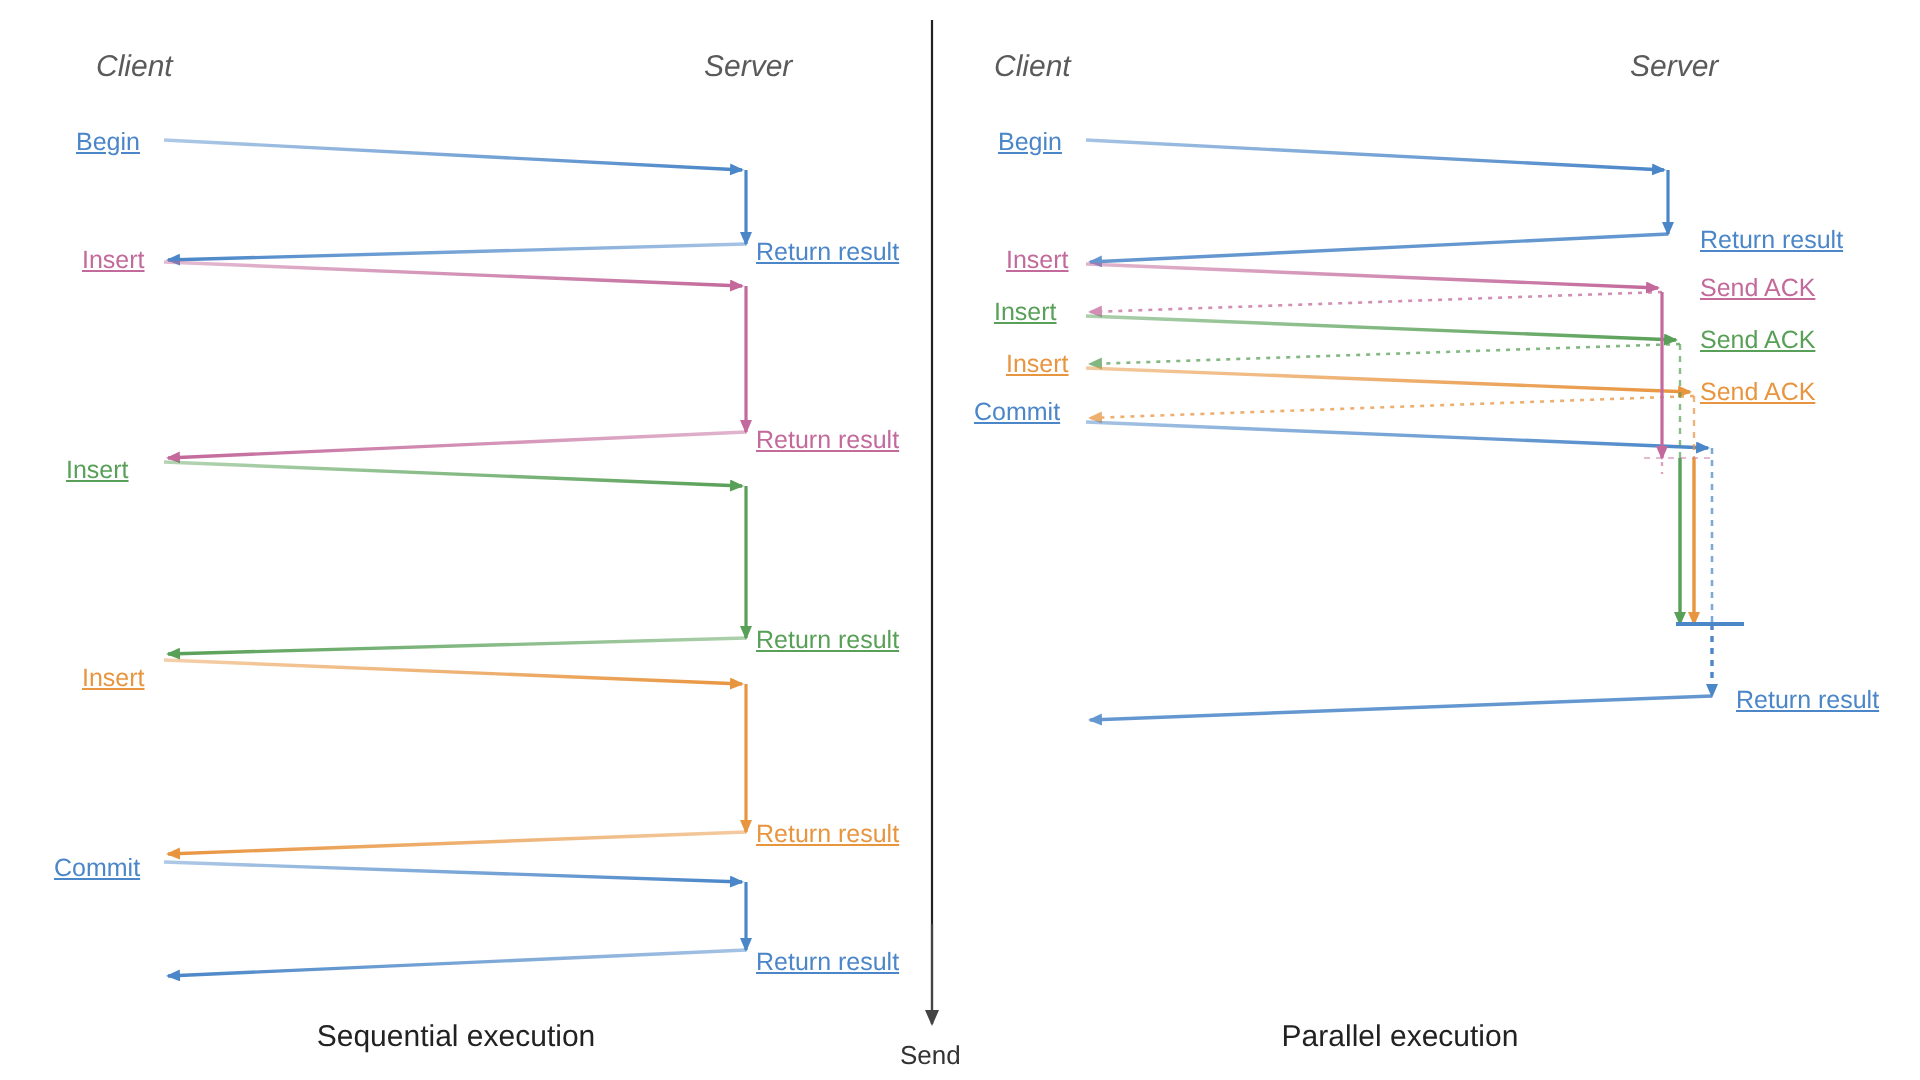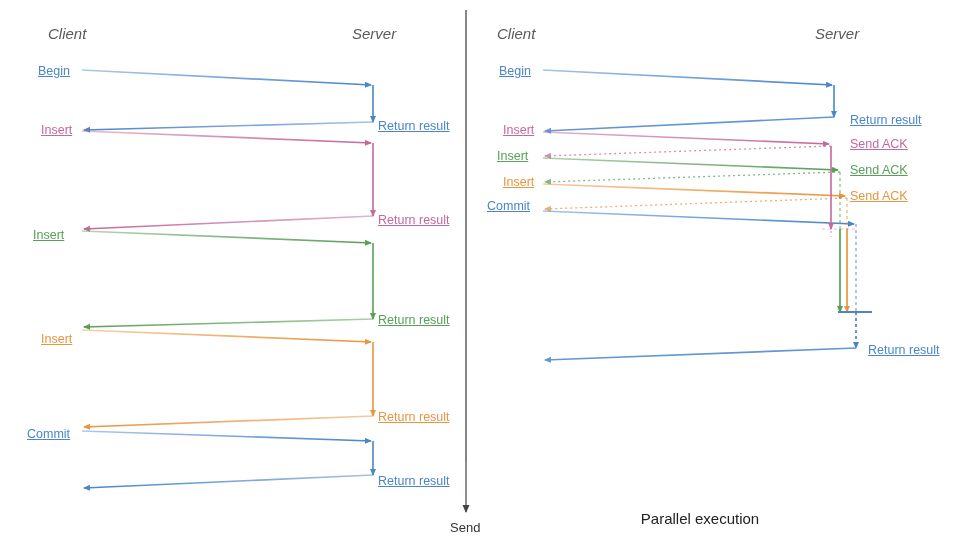--- a/index.html
+++ b/index.html
@@ -183,20 +183,21 @@
       <div class="msg-label" style="position: absolute; left: 38px; top: 64px; color: rgb(74, 134, 200); white-space: nowrap; font-size: 12.5px; font-family: &quot;Liberation Sans&quot;, sans-serif;">Begin</div>
       <div class="msg-label" style="position: absolute; left: 378px; top: 119px; color: rgb(74, 134, 200); white-space: nowrap; font-size: 12.5px; font-family: &quot;Liberation Sans&quot;, sans-serif;">Return result</div>
       <div class="msg-label" style="position: absolute; left: 41px; top: 123px; color: rgb(195, 105, 155); white-space: nowrap; font-size: 12.5px; font-family: &quot;Liberation Sans&quot;, sans-serif;">Insert</div>
       <div class="msg-label" style="position: absolute; left: 378px; top: 213px; color: rgb(195, 105, 155); white-space: nowrap; font-size: 12.5px; font-family: &quot;Liberation Sans&quot;, sans-serif;">Return result</div>
       <div class="msg-label" style="position: absolute; left: 33px; top: 228px; color: rgb(88, 160, 87); white-space: nowrap; font-size: 12.5px; font-family: &quot;Liberation Sans&quot;, sans-serif;">Insert</div>
       <div class="msg-label" style="position: absolute; left: 378px; top: 313px; color: rgb(88, 160, 87); white-space: nowrap; font-size: 12.5px; font-family: &quot;Liberation Sans&quot;, sans-serif;">Return result</div>
       <div class="msg-label" style="position: absolute; left: 41px; top: 332px; color: rgb(232, 149, 64); white-space: nowrap; font-size: 12.5px; font-family: &quot;Liberation Sans&quot;, sans-serif;">Insert</div>
       <div class="msg-label" style="position: absolute; left: 378px; top: 410px; color: rgb(232, 149, 64); white-space: nowrap; font-size: 12.5px; font-family: &quot;Liberation Sans&quot;, sans-serif;">Return result</div>
       <div class="msg-label" style="position: absolute; left: 27px; top: 427px; color: rgb(74, 134, 200); white-space: nowrap; font-size: 12.5px; font-family: &quot;Liberation Sans&quot;, sans-serif;">Commit</div>
       <div class="msg-label" style="position: absolute; left: 378px; top: 474px; color: rgb(74, 134, 200); white-space: nowrap; font-size: 12.5px; font-family: &quot;Liberation Sans&quot;, sans-serif;">Return result</div>
+      <div class="caption-label" style="position: absolute; left: 228px; top: 510px; color: rgb(34, 34, 34); white-space: nowrap; transform: translateX(-50%); font-size: 15px; font-family: &quot;Liberation Sans&quot;, sans-serif;">Sequential execution</div>
       <div class="actor-label" style="position: absolute; left: 497px; top: 25px; color: rgb(90, 90, 90); white-space: nowrap; font-size: 15px; font-family: &quot;Liberation Sans&quot;, sans-serif; font-style: italic;">Client</div>
       <div class="actor-label" style="position: absolute; left: 815px; top: 25px; color: rgb(90, 90, 90); white-space: nowrap; font-size: 15px; font-family: &quot;Liberation Sans&quot;, sans-serif; font-style: italic;">Server</div>
       <div class="msg-label" style="position: absolute; left: 499px; top: 64px; color: rgb(74, 134, 200); white-space: nowrap; font-size: 12.5px; font-family: &quot;Liberation Sans&quot;, sans-serif;">Begin</div>
       <div class="msg-label" style="position: absolute; left: 850px; top: 113px; color: rgb(74, 134, 200); white-space: nowrap; font-size: 12.5px; font-family: &quot;Liberation Sans&quot;, sans-serif;">Return result</div>
       <div class="msg-label" style="position: absolute; left: 503px; top: 123px; color: rgb(195, 105, 155); white-space: nowrap; font-size: 12.5px; font-family: &quot;Liberation Sans&quot;, sans-serif;">Insert</div>
       <div class="msg-label" style="position: absolute; left: 850px; top: 137px; color: rgb(195, 105, 155); white-space: nowrap; font-size: 12.5px; font-family: &quot;Liberation Sans&quot;, sans-serif;">Send ACK</div>
       <div class="msg-label" style="position: absolute; left: 497px; top: 149px; color: rgb(88, 160, 87); white-space: nowrap; font-size: 12.5px; font-family: &quot;Liberation Sans&quot;, sans-serif;">Insert</div>
       <div class="msg-label" style="position: absolute; left: 850px; top: 163px; color: rgb(88, 160, 87); white-space: nowrap; font-size: 12.5px; font-family: &quot;Liberation Sans&quot;, sans-serif;">Send ACK</div>
       <div class="msg-label" style="position: absolute; left: 503px; top: 175px; color: rgb(232, 149, 64); white-space: nowrap; font-size: 12.5px; font-family: &quot;Liberation Sans&quot;, sans-serif;">Insert</div>
       <div class="msg-label" style="position: absolute; left: 850px; top: 189px; color: rgb(232, 149, 64); white-space: nowrap; font-size: 12.5px; font-family: &quot;Liberation Sans&quot;, sans-serif;">Send ACK</div>

